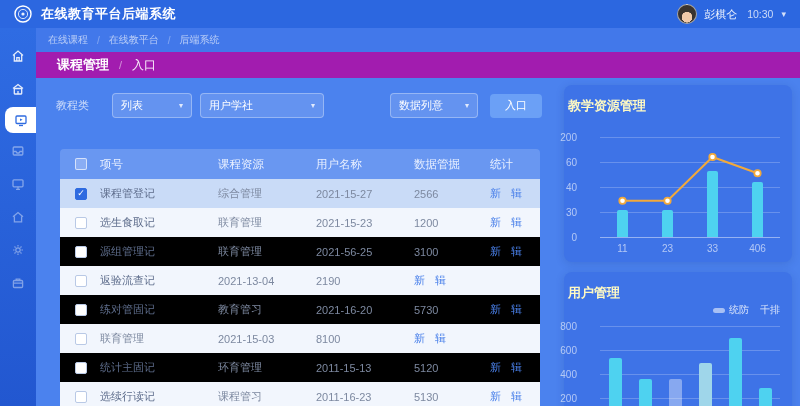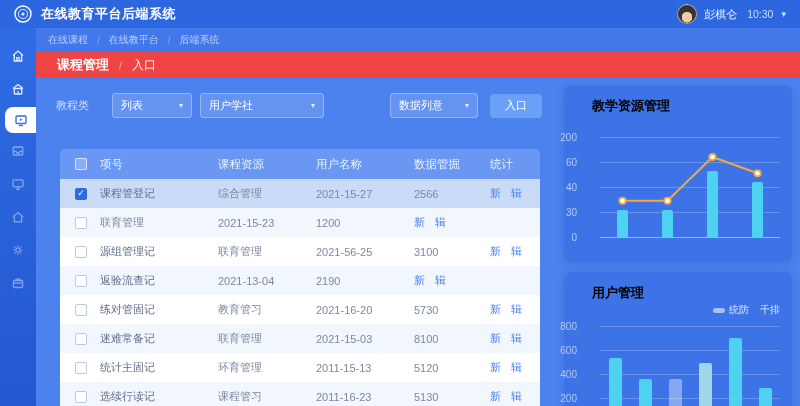--- a/index.html
+++ b/index.html
@@ -28,21 +28,21 @@
   .side-item svg{display:block}
   .side-item.dim{opacity:.42}
   .side-item.semi{opacity:.88}
   .side-item.active{background:#fff;height:26px;margin-left:5px;border-radius:8px 0 0 8px;color:#2f6be0;opacity:1}
   
   .crumbbar{position:absolute;left:36px;right:0;top:28px;height:24px;background:#4278ea;
     display:flex;align-items:center;padding-left:12px;font-size:10px;color:rgba(255,255,255,.62)}
   .crumb{cursor:pointer}
   .crumb-sep{margin:0 9px;opacity:.55}
   
-  .titlebar{position:absolute;left:36px;right:0;top:52px;height:26px;background:#ef4444;
+  .titlebar{position:absolute;left:36px;right:0;top:52px;height:26px;background:#a21caf;
     display:flex;align-items:center;padding-left:21px;color:#fff}
   .page-title{font-size:13px;font-weight:bold}
   .title-sep{margin:0 10px;font-size:11px;opacity:.5}
   .page-sub{font-size:12px;opacity:.95}
   
   .main{position:absolute;left:36px;top:78px;width:520px;bottom:0}
   .toolbar{position:absolute;top:15px;left:20px;right:14px;height:25px;display:flex;align-items:center}
   .tb-label{font-size:11px;color:rgba(255,255,255,.72);margin-right:23px}
   .select{height:23px;border:1px solid rgba(255,255,255,.32);background:rgba(255,255,255,.14);
     border-radius:4px;display:flex;align-items:center;padding:0 8px;color:#fff;font-size:11px;cursor:pointer}
@@ -53,37 +53,37 @@
   .sel-3{width:70px}
   .tb-spacer{flex:1}
   .btn-entry{height:24px;width:52px;margin-left:12px;background:#6ba0f6;border:none;border-radius:4px;
     color:#fff;font-size:11px;display:flex;align-items:center;justify-content:center;cursor:pointer}
   
   .table{position:absolute;left:24px;width:480px;top:71px;bottom:0;border-radius:4px 4px 0 0;overflow:hidden}
   .grid-row{display:grid;grid-template-columns:40px 118px 98px 98px 76px 1fr;align-items:center}
   .thead{height:30px;background:rgba(255,255,255,.17);color:#e9f0ff;font-size:11.5px}
   .trow{height:29px;font-size:11px;color:#5e6d8c;cursor:pointer}
   .r-light{background:#f2f6fd}
-  .r-tint{background:#ffffff}
+  .r-tint{background:#000000}
   .r-sel{background:#c9dbf7}
   .cell-dim{color:#7d89a0}
   .cb{width:12px;height:12px;border:1px solid #b9c9e6;border-radius:2px;background:#fff;margin-left:15px;
     box-sizing:border-box;cursor:pointer}
   .cb.hd{background:rgba(255,255,255,.22);border-color:rgba(255,255,255,.65)}
   .cb.checked{background:#2f6be0;border-color:#2f6be0;display:flex;align-items:center;justify-content:center}
   .cb.checked::after{content:"\2713";color:#fff;font-size:9px;line-height:1}
   .actions{display:flex;gap:10px;color:#4a80ea}
   .action-link{cursor:pointer}
   .partial-row{height:11px;background:#f2f6fd}
   
   .card{position:absolute;left:564px;width:228px;background:#3e73e7;border-radius:8px;
     box-shadow:0 2px 8px rgba(20,50,120,.18)}
   #card1{top:85px;height:177px}
   #card2{top:272px;height:170px}
-  .card-title{position:absolute;top:12px;left:28px;font-size:13px;font-weight:bold;color:#000000}
+  .card-title{position:absolute;top:12px;left:4px;font-size:13px;font-weight:bold;color:#fef9c3}
   .legend{position:absolute;top:31px;right:12px;display:flex;gap:11px;align-items:center;
     font-size:10px;color:rgba(255,255,255,.82)}
   .legend-item{display:flex;align-items:center;gap:4px;cursor:pointer}
   .swatch{width:12px;height:5px;border-radius:2.5px}
   .plot{position:absolute;left:36px;right:12px}
   #plot1{top:52px;height:100px}
   #plot2{top:54px;height:96px}
   .gridline{position:absolute;left:0;right:0;height:1px;background:rgba(255,255,255,.22)}
   .gridline.base{background:rgba(255,255,255,.45)}
   .ylab{position:absolute;right:19px;transform:translateY(-50%);font-size:10px;color:rgba(255,255,255,.6);
@@ -232,20 +232,21 @@
         <span class="cell-dim">综合管理</span>
         <span class="cell-dim">2021-15-27</span>
         <span class="cell-dim">2566</span>
         <span class="actions">
           <span class="action-link">新</span>
           <span class="action-link">辑</span>
         </span>
       </div>
       <div class="grid-row trow r-light">
         <span class="cb"></span>
+        <span>选生食取记</span>
         <span class="cell-dim">联育管理</span>
         <span class="cell-dim">2021-15-23</span>
         <span class="cell-dim">1200</span>
         <span class="actions">
           <span class="action-link">新</span>
           <span class="action-link">辑</span>
         </span>
       </div>
       <div class="grid-row trow r-tint">
         <span class="cb"></span>
@@ -274,21 +275,20 @@
         <span class="cell-dim">教育管习</span>
         <span class="cell-dim">2021-16-20</span>
         <span class="cell-dim">5730</span>
         <span class="actions">
           <span class="action-link">新</span>
           <span class="action-link">辑</span>
         </span>
       </div>
       <div class="grid-row trow r-light">
         <span class="cb"></span>
-        <span>迷难常备记</span>
         <span class="cell-dim">联育管理</span>
         <span class="cell-dim">2021-15-03</span>
         <span class="cell-dim">8100</span>
         <span class="actions">
           <span class="action-link">新</span>
           <span class="action-link">辑</span>
         </span>
       </div>
       <div class="grid-row trow r-tint">
         <span class="cb"></span>
@@ -336,20 +336,26 @@
       <div class="bar" style="left: 107px; width: 11px; height: 66.25px; background: rgb(78, 210, 240);"></div>
       <div class="bar" style="left: 152px; width: 11px; height: 55px; background: rgb(78, 210, 240);"></div>
       <svg width="180" height="100" class="linesvg">
         <polyline points="22.5,63.75 67.5,63.75 112.5,20 157.5,36.25000000000001" fill="none" stroke="#f2a93b" stroke-width="2"></polyline>
         <circle cx="22.5" cy="63.75" r="3.2" fill="#fff" stroke="#f2a93b" stroke-width="1.8"></circle>
         <circle cx="67.5" cy="63.75" r="3.2" fill="#fff" stroke="#f2a93b" stroke-width="1.8"></circle>
         <circle cx="112.5" cy="20" r="3.2" fill="#fff" stroke="#f2a93b" stroke-width="1.8"></circle>
         <circle cx="157.5" cy="36.25000000000001" r="3.2" fill="#fff" stroke="#f2a93b" stroke-width="1.8"></circle>
       </svg>
     </div>
+  <div class="xlabs" id="xlabs1">
+      <span class="xlab" style="left: 22.5px;">11</span>
+      <span class="xlab" style="left: 67.5px;">23</span>
+      <span class="xlab" style="left: 112.5px;">33</span>
+      <span class="xlab" style="left: 157.5px;">406</span>
+    </div>
 </div>
 
 <div class="card" id="card2">
   <div class="card-title">用户管理</div>
   <div class="legend" id="legend2">
       <span class="legend-item">
         <span class="swatch" style="background: rgba(255, 255, 255, 0.55);"></span>
         <span>统防</span>
       </span>
       <span class="legend-item">

